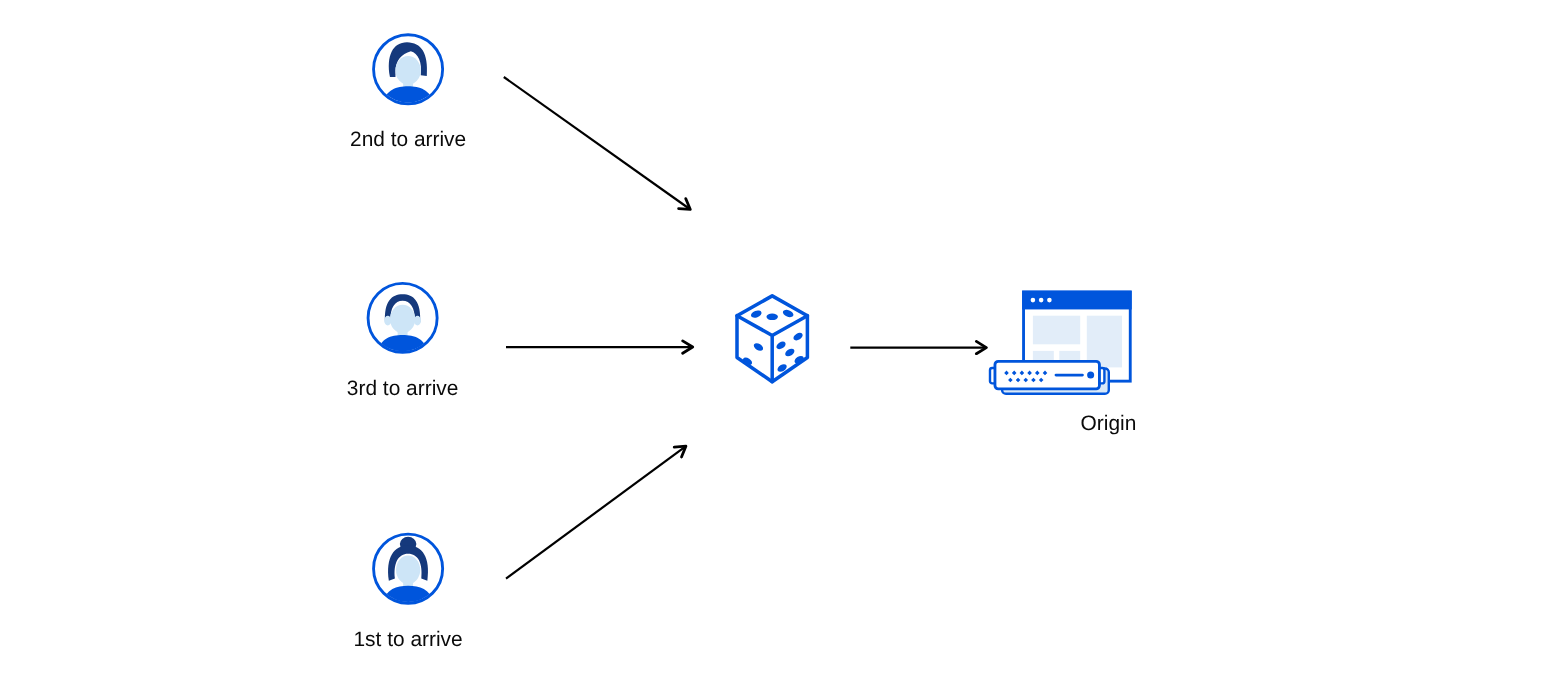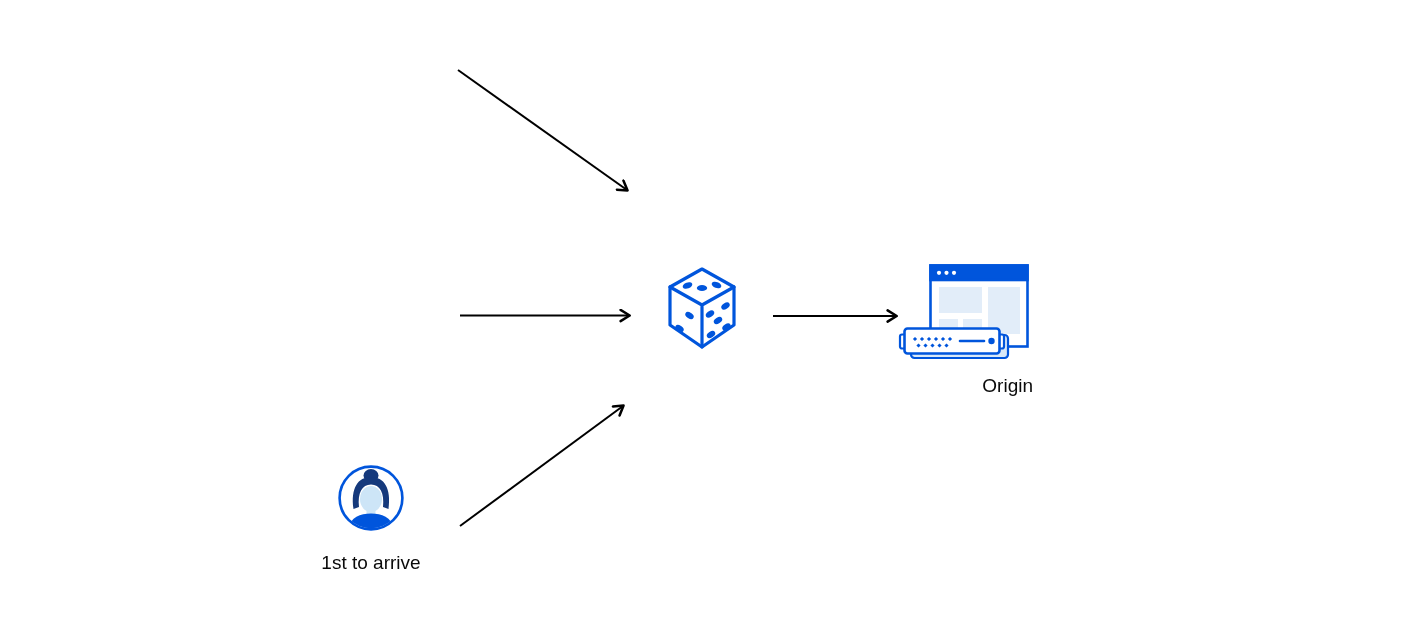--- a/index.html
+++ b/index.html
@@ -45,23 +45,61 @@
       <marker id="arrowhead" viewBox="0 0 10 10" refX="7.5" refY="5" markerWidth="7" markerHeight="7" orient="auto-start-reverse">
         <path d="M1.5 1 L8 5 L1.5 9" fill="none" stroke="var(--arrow-black,#000)" stroke-width="1.8" stroke-linecap="round" stroke-linejoin="round"></path>
       </marker>
     </defs>
     <line x1="458" y1="70" x2="627" y2="190" stroke="var(--arrow-black,#000)" stroke-width="2" marker-end="url(#arrowhead)"></line>
     <line x1="460" y1="315.5" x2="629" y2="315.5" stroke="var(--arrow-black,#000)" stroke-width="2" marker-end="url(#arrowhead)"></line>
     <line x1="460" y1="526" x2="623" y2="406" stroke="var(--arrow-black,#000)" stroke-width="2" marker-end="url(#arrowhead)"></line>
     <line x1="773" y1="316" x2="896" y2="316" stroke="var(--arrow-black,#000)" stroke-width="2" marker-end="url(#arrowhead)"></line>
   </svg>
 
+  <div class="node avatar-node" style="left:301px;top:29px;width:140px;">
+    <svg viewBox="0 0 68 68" width="68" height="68" xmlns="http://www.w3.org/2000/svg">
+      <defs>
+          <clipPath id="avc1">
+            <circle cx="34" cy="34" r="30.3"></circle>
+          </clipPath>
+        </defs>
+      <circle cx="34" cy="34" r="30.3" fill="#fff"></circle>
+      <g clip-path="url(#avc1)">
+        <path d="M17.5 41 C14 22 20 9.5 33 9.5 C46 10 52.5 19 51 40 L45.5 39.5 C47 27 43 19.5 36.5 17.5 C28 20 22.5 26 22.5 36 L22.5 41 Z" fill="var(--dark-navy)"></path>
+        <ellipse cx="34" cy="35" rx="11.5" ry="13" fill="var(--face-light-blue)"></ellipse>
+        <rect x="29.5" y="44" width="9" height="9" fill="var(--face-light-blue)"></rect>
+        <path d="M10 69 C12 53.5 22 49.5 34 49.5 C46 49.5 56 53.5 58 69 Z" fill="var(--primary-blue)"></path>
+      </g>
+      <circle cx="34" cy="34" r="31.4" fill="none" stroke="var(--primary-blue)" stroke-width="2.6"></circle>
+    </svg>
+    <div class="node-label">2nd to arrive</div>
+  </div>
 
+  <div class="node avatar-node" style="left:296px;top:255px;width:140px;">
+    <svg viewBox="0 0 68 68" width="68" height="68" xmlns="http://www.w3.org/2000/svg">
+      <defs>
+          <clipPath id="avc2">
+            <circle cx="34" cy="34" r="30.3"></circle>
+          </clipPath>
+        </defs>
+      <circle cx="34" cy="34" r="30.3" fill="#fff"></circle>
+      <g clip-path="url(#avc2)">
+        <path d="M18 38 C17 19 24 12.5 34 12.5 C44 12.5 51 19 50 38 L45 37 C45.5 25 41 18.5 34 18.5 C27 18.5 22.5 25 23 37 Z" fill="var(--dark-navy)"></path>
+        <ellipse cx="20.5" cy="36.5" rx="3.2" ry="4.4" fill="var(--face-light-blue)"></ellipse>
+        <ellipse cx="47.5" cy="36.5" rx="3.2" ry="4.4" fill="var(--face-light-blue)"></ellipse>
+        <ellipse cx="34" cy="35" rx="11.5" ry="13" fill="var(--face-light-blue)"></ellipse>
+        <rect x="29.5" y="44" width="9" height="9" fill="var(--face-light-blue)"></rect>
+        <path d="M10 69 C12 53.5 22 49.5 34 49.5 C46 49.5 56 53.5 58 69 Z" fill="var(--primary-blue)"></path>
+      </g>
+      <circle cx="34" cy="34" r="31.4" fill="none" stroke="var(--primary-blue)" stroke-width="2.6"></circle>
+    </svg>
+    <div class="node-label">3rd to arrive</div>
+  </div>
 
-  <div class="node avatar-node" style="left:301px;top:464px;width:140px;">
+  <div class="node avatar-node" style="left:301px;top:483px;width:140px;">
     <svg viewBox="0 0 68 68" width="68" height="68" xmlns="http://www.w3.org/2000/svg">
       <defs>
           <clipPath id="avc3">
             <circle cx="34" cy="34" r="30.3"></circle>
           </clipPath>
         </defs>
       <circle cx="34" cy="34" r="30.3" fill="#fff"></circle>
       <g clip-path="url(#avc3)">
         <ellipse cx="34" cy="11.5" rx="7.5" ry="6.5" fill="var(--dark-navy)"></ellipse>
         <path d="M16.5 45 C13.5 24 21 13 34 13 C47 13 54.5 24 51.5 45 L46 43 C47.5 29 43 20.5 34 20.5 C25 20.5 20.5 29 22 43 Z" fill="var(--dark-navy)"></path>

